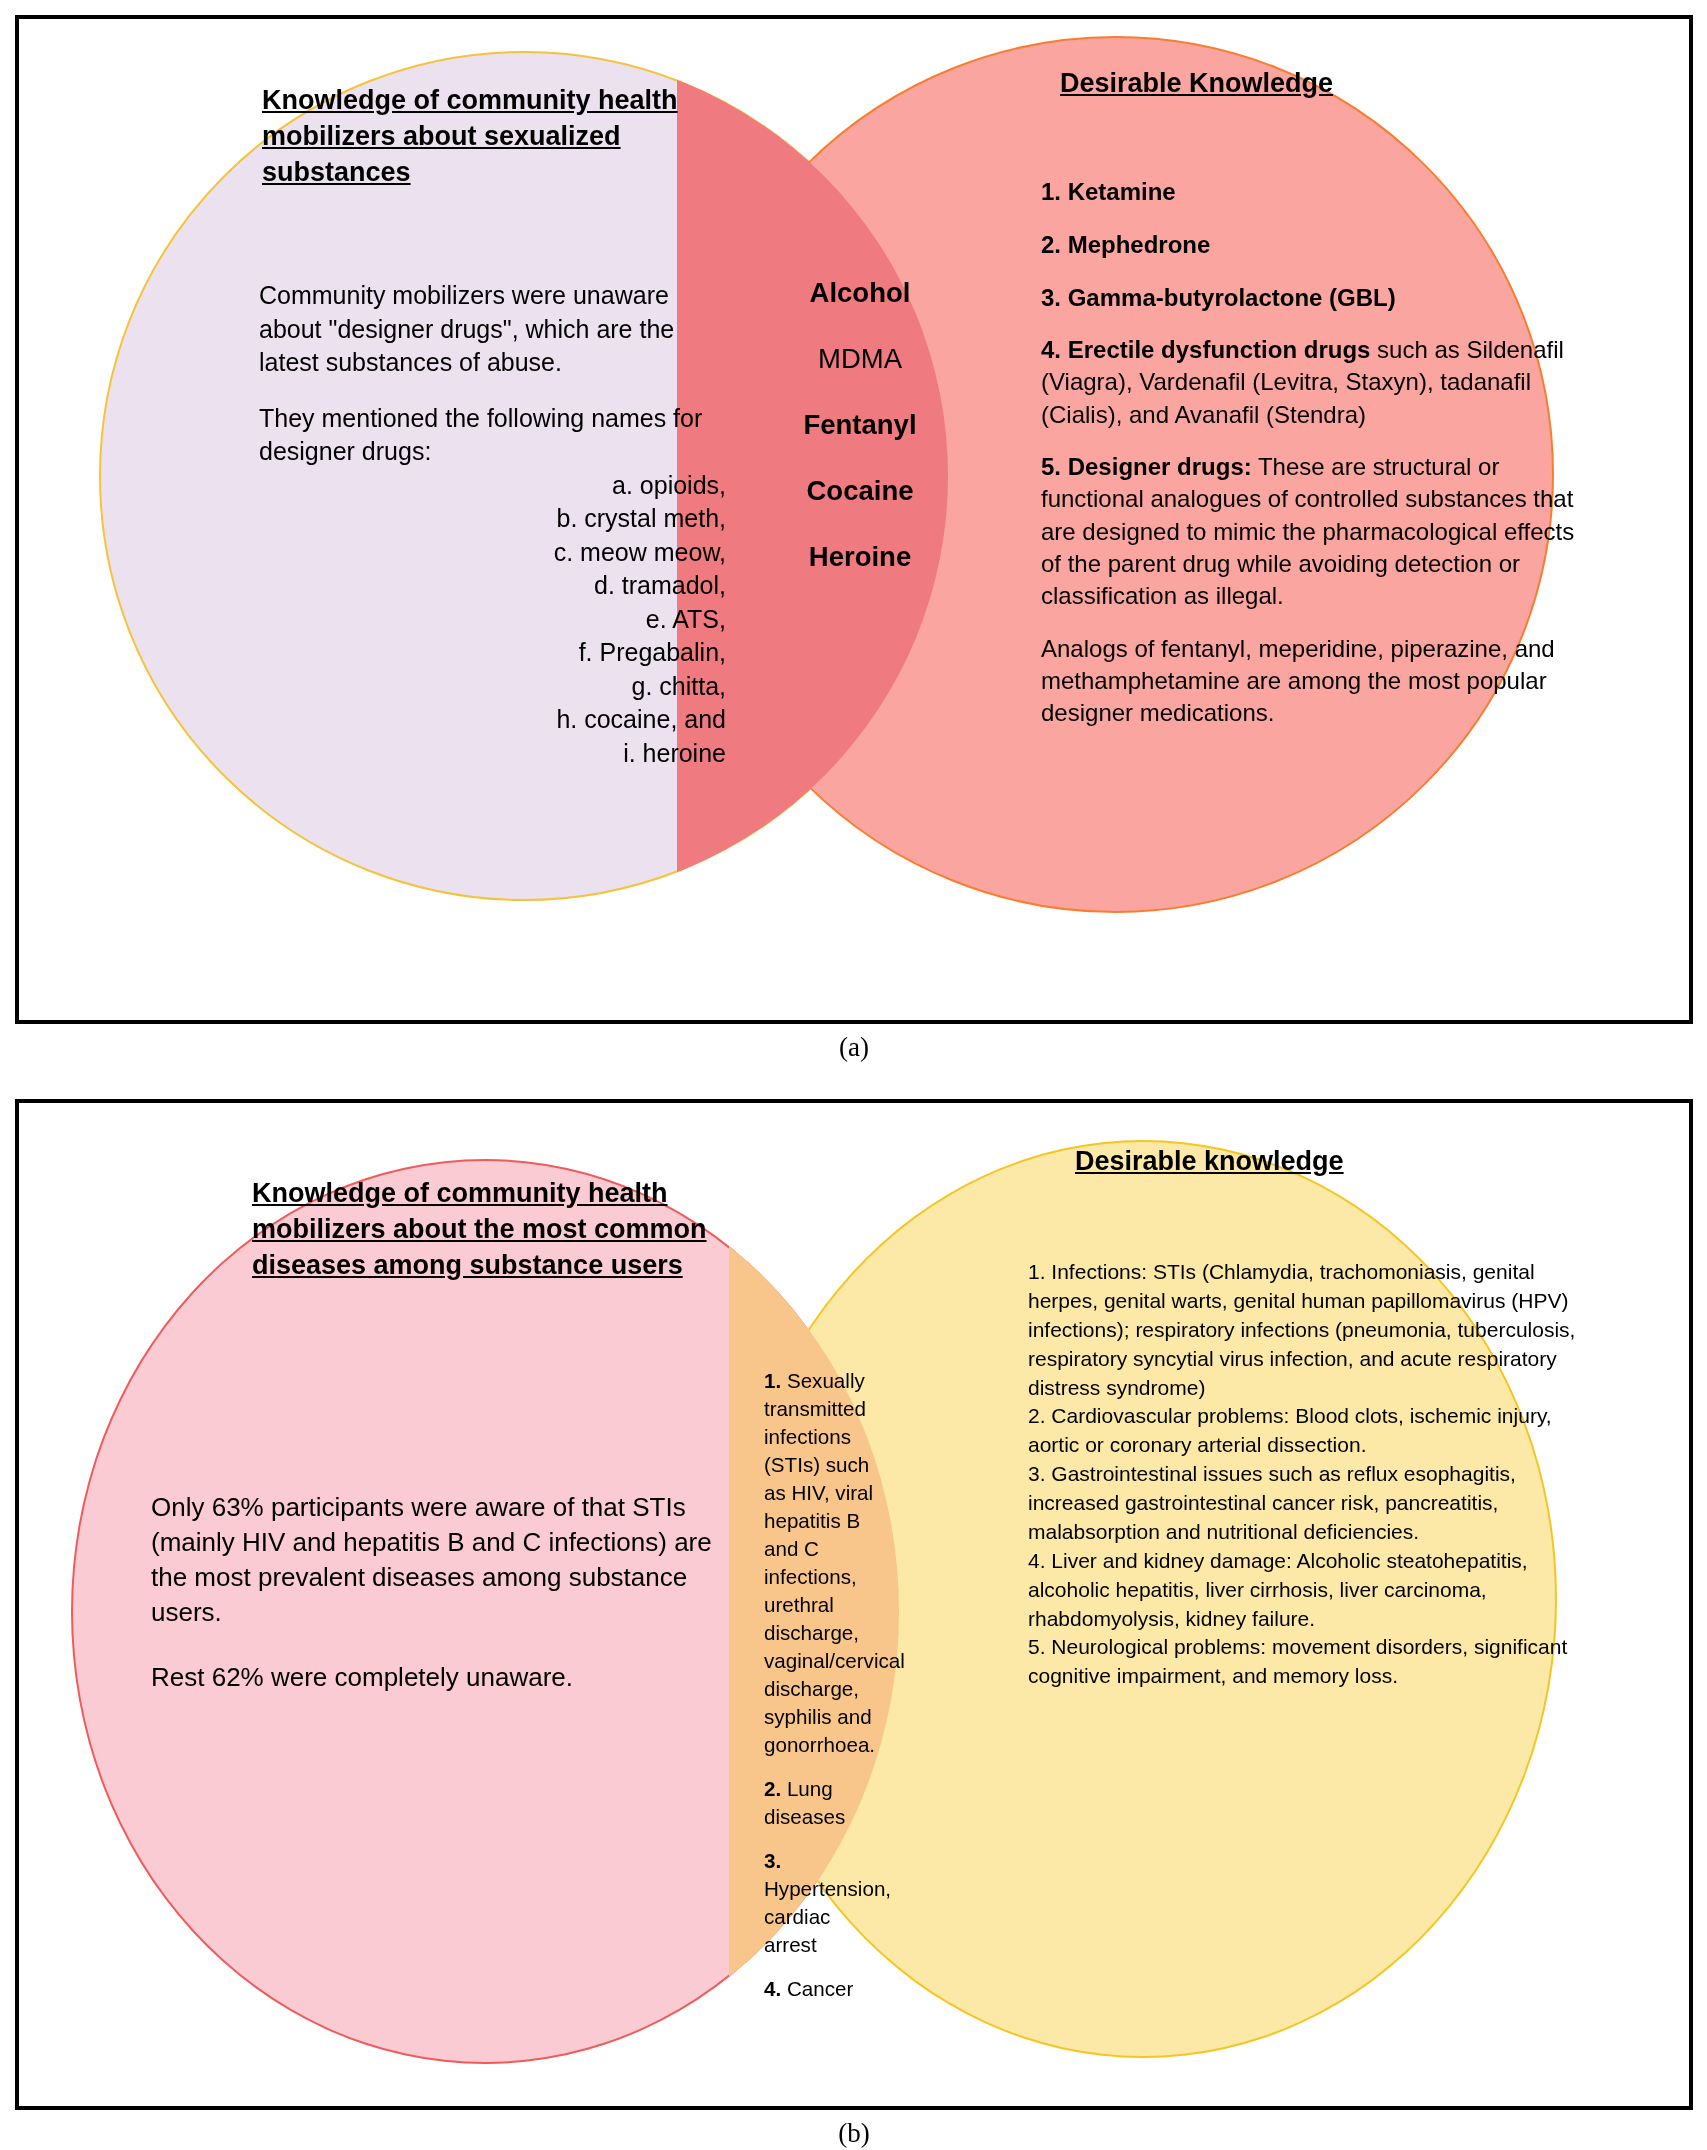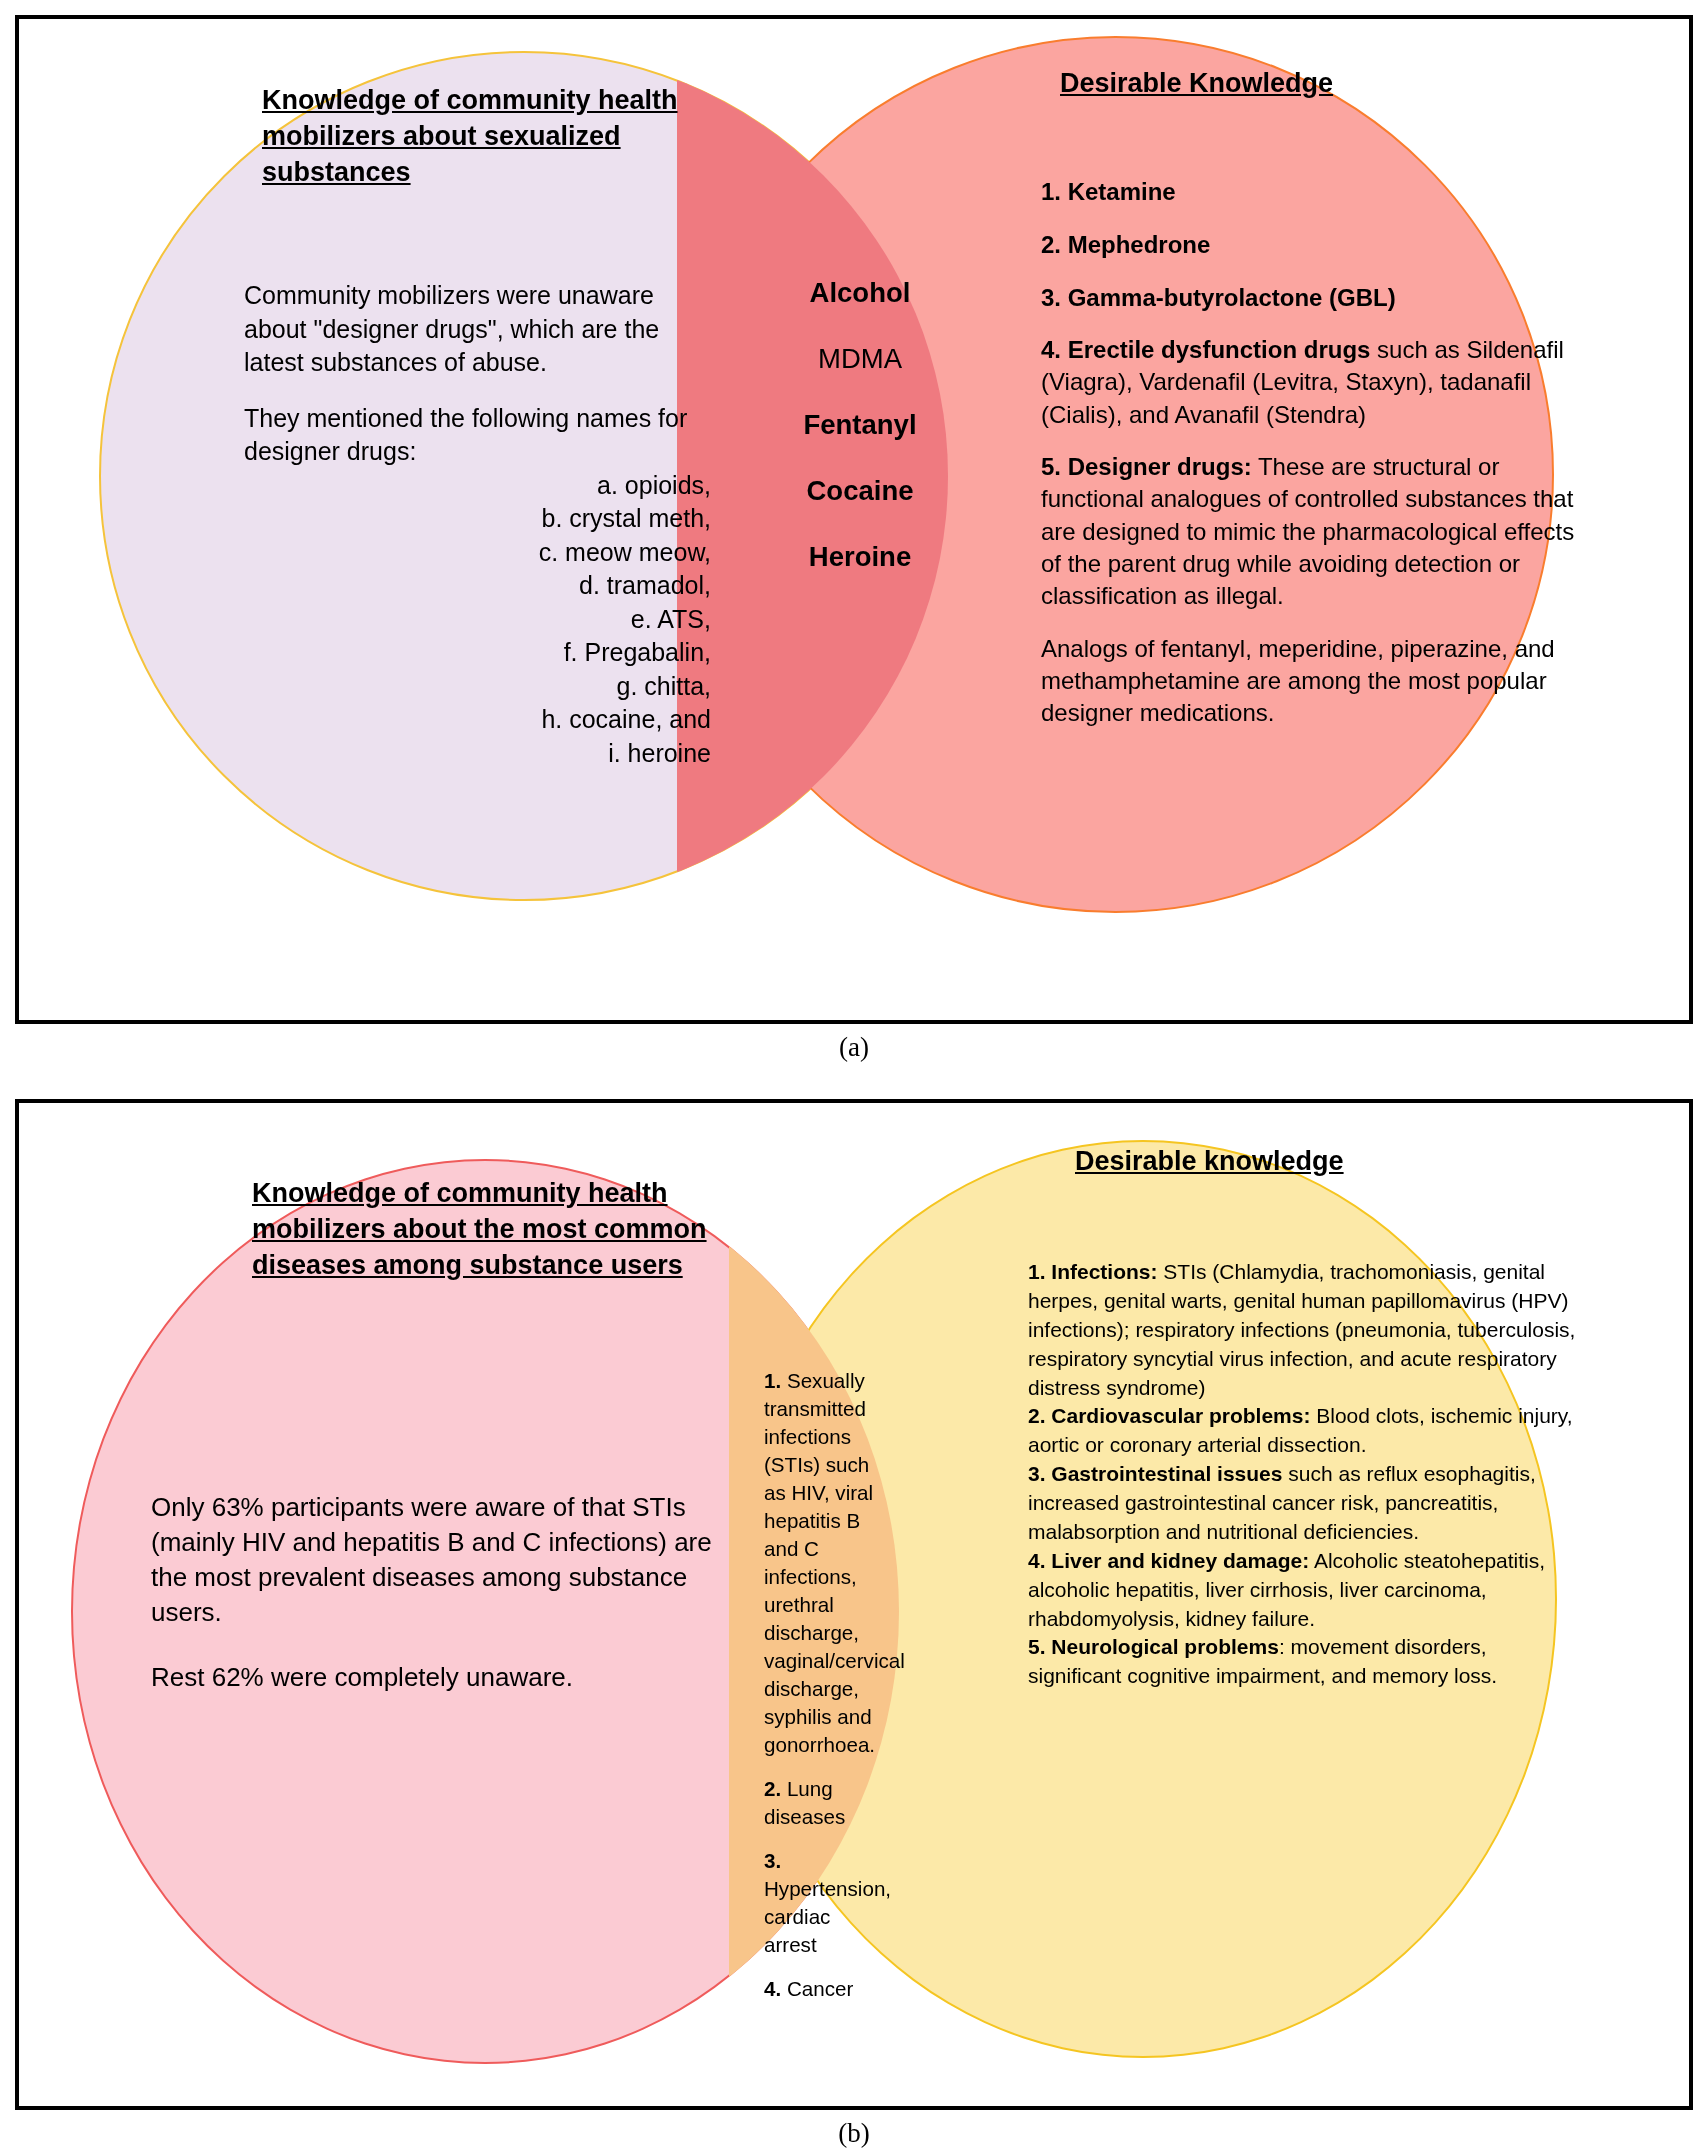--- a/index.html
+++ b/index.html
@@ -117,21 +117,21 @@
     line-height: 1.33;
   }
 
   
   #a-left-title {
     left: 243px; top: 64px; width: 430px;
     font-size: 27px;
     text-align: left;
   }
   #a-left-body {
-    left: 225px; top: 260px; width: 467px;
+    left: 240px; top: 260px; width: 467px;
     font-size: 25px; line-height: 1.34;
   }
   #a-left-body p { margin: 0 0 22.4px 0; }
   #a-left-body p:last-child { margin-bottom: 0; }
   #a-left-list { margin: 0; padding: 0; list-style: none; text-align: right; }
   #a-left-list li { margin: 0; }
 
   
   #a-center {
     left: 710px; top: 258px; width: 262px;
@@ -181,21 +181,21 @@
   #b-right-title {
     left: 1075px; top: 1144px; width: 344px;
     font-size: 27px;
     text-align: left;
   }
   #b-right-body {
     left: 1028px; top: 1258px; width: 551px;
     font-size: 21px; line-height: 1.375;
   }
   #b-right-body p { margin: 0; }
-  #b-right-body b { font-weight: bold; margin-top: 36px; }
+  #b-right-body b { font-weight: normal; margin-top: 36px; }
 </style>
 </head>
 <body>
 
 <div class="figure-stack">
 
   <div class="panel" id="panel-a">
     <div class="venn-wrap">
 
       <div class="shape" id="a-left-circle"></div>

